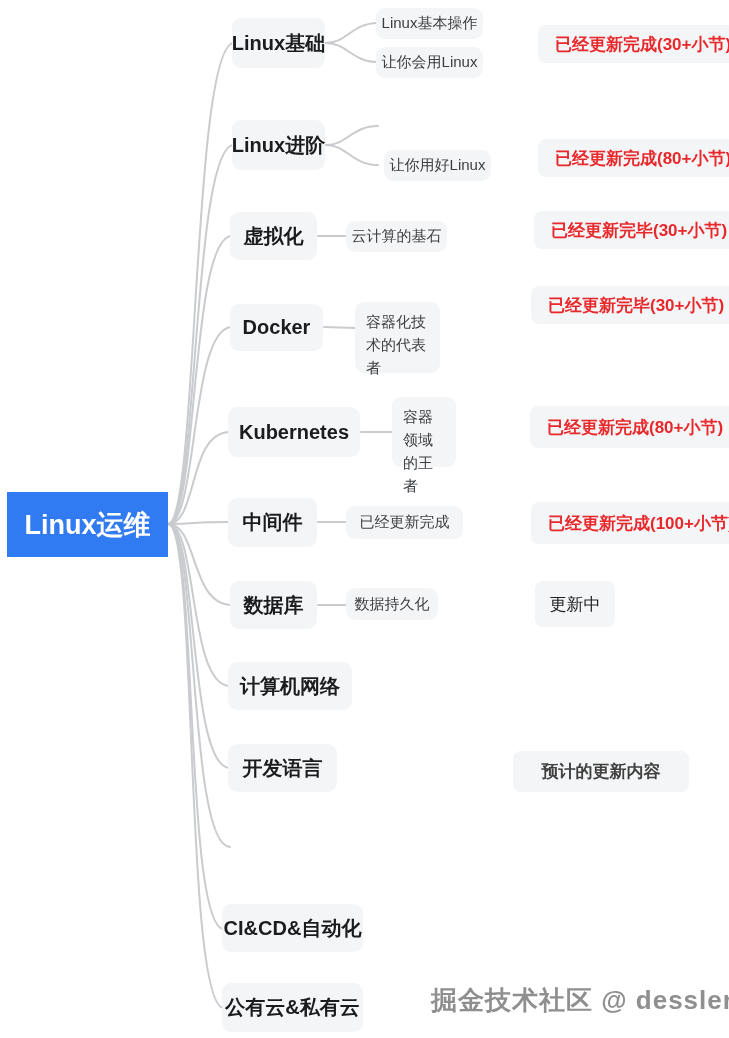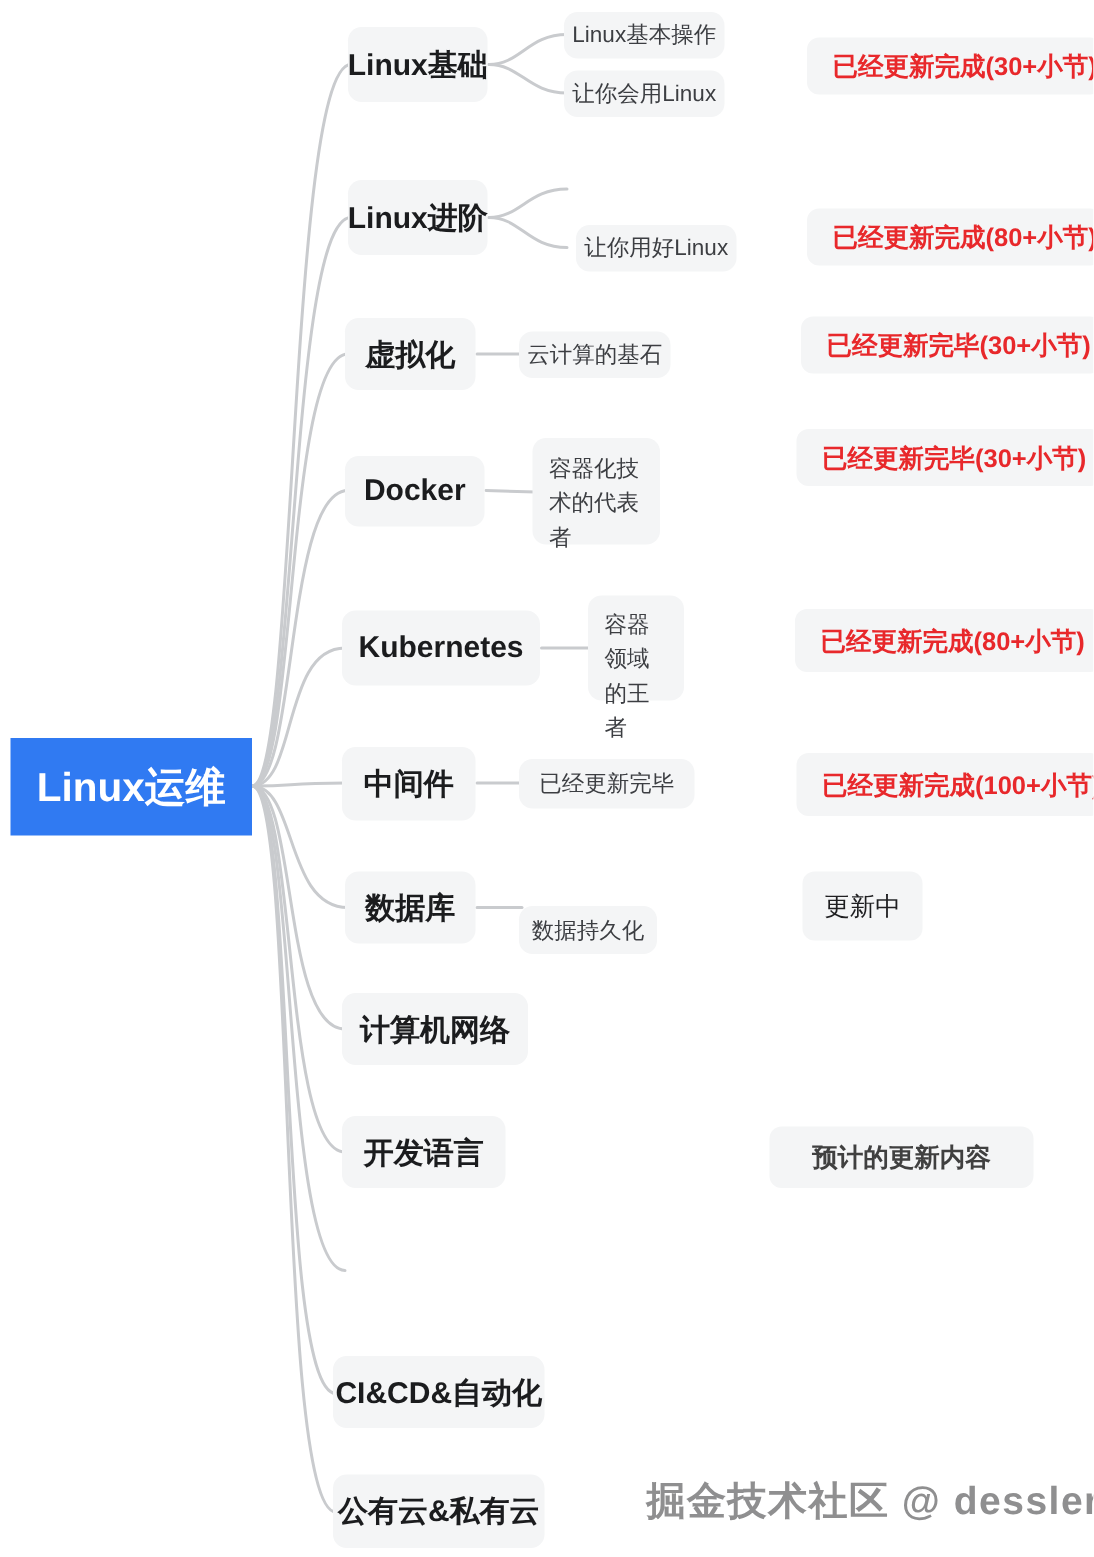--- a/index.html
+++ b/index.html
@@ -125,24 +125,24 @@
   <div class="node branch" style="left:230px; top:581px; width:87px; height:48px;">数据库</div>
   <div class="node branch" style="left:228px; top:662px; width:124px; height:48px;">计算机网络</div>
   <div class="node branch" style="left:228px; top:744px; width:109px; height:48px;">开发语言</div>
   <div class="node branch" style="left:222px; top:904px; width:141px; height:48px;">CI&amp;CD&amp;自动化</div>
   <div class="node branch" style="left:222px; top:983px; width:141px; height:49px;">公有云&amp;私有云</div>
 
   <div class="node child" style="left:376px; top:8px; width:107px; height:31px;">Linux基本操作</div>
   <div class="node child" style="left:376px; top:47px; width:107px; height:31px;">让你会用Linux</div>
   <div class="node child" style="left:384px; top:150px; width:107px; height:31px;">让你用好Linux</div>
   <div class="node child" style="left:346px; top:221px; width:101px; height:31px;">云计算的基石</div>
-  <div class="node child wrap" style="left:355px; top:292px; width:85px; height:71px;">容器化技术的代表者</div>
+  <div class="node child wrap" style="left:355px; top:302px; width:85px; height:71px;font-family:Liberation Serif, serif;">容器化技术的代表者</div>
   <div class="node child wrap" style="left:392px; top:397px; width:64px; height:70px;font-family:Liberation Serif, serif;">容器领域的王者</div>
-  <div class="node child" style="left:346px; top:506px; width:117px; height:33px;">已经更新完毕</div>
-  <div class="node child" style="left:346px; top:588px; width:92px; height:32px;margin-top:16px;">数据持久化</div>
+  <div class="node child" style="left:346px; top:506px; width:117px; height:33px;">已经更新完成</div>
+  <div class="node child" style="left:346px; top:588px; width:92px; height:32px;">数据持久化</div>
 
   <div class="node status" style="left:538px; top:25px; width:197px; height:38px;">已经更新完成(30+小节)</div>
   <div class="node status" style="left:538px; top:139px; width:197px; height:38px;">已经更新完成(80+小节)</div>
   <div class="node status" style="left:534px; top:211px; width:201px; height:38px;">已经更新完毕(30+小节)</div>
   <div class="node status" style="left:531px; top:286px; width:204px; height:38px;">已经更新完毕(30+小节)</div>
   <div class="node status" style="left:530px; top:406px; width:205px; height:42px;">已经更新完成(80+小节)</div>
   <div class="node status" style="left:531px; top:502px; width:204px; height:42px;">已经更新完成(100+小节)</div>
   <div class="node status plain" style="left:535px; top:581px; width:80px; height:46px;">更新中</div>
   <div class="node status cyan" style="left:513px; top:751px; width:176px; height:41px;">预计的更新内容</div>
 

